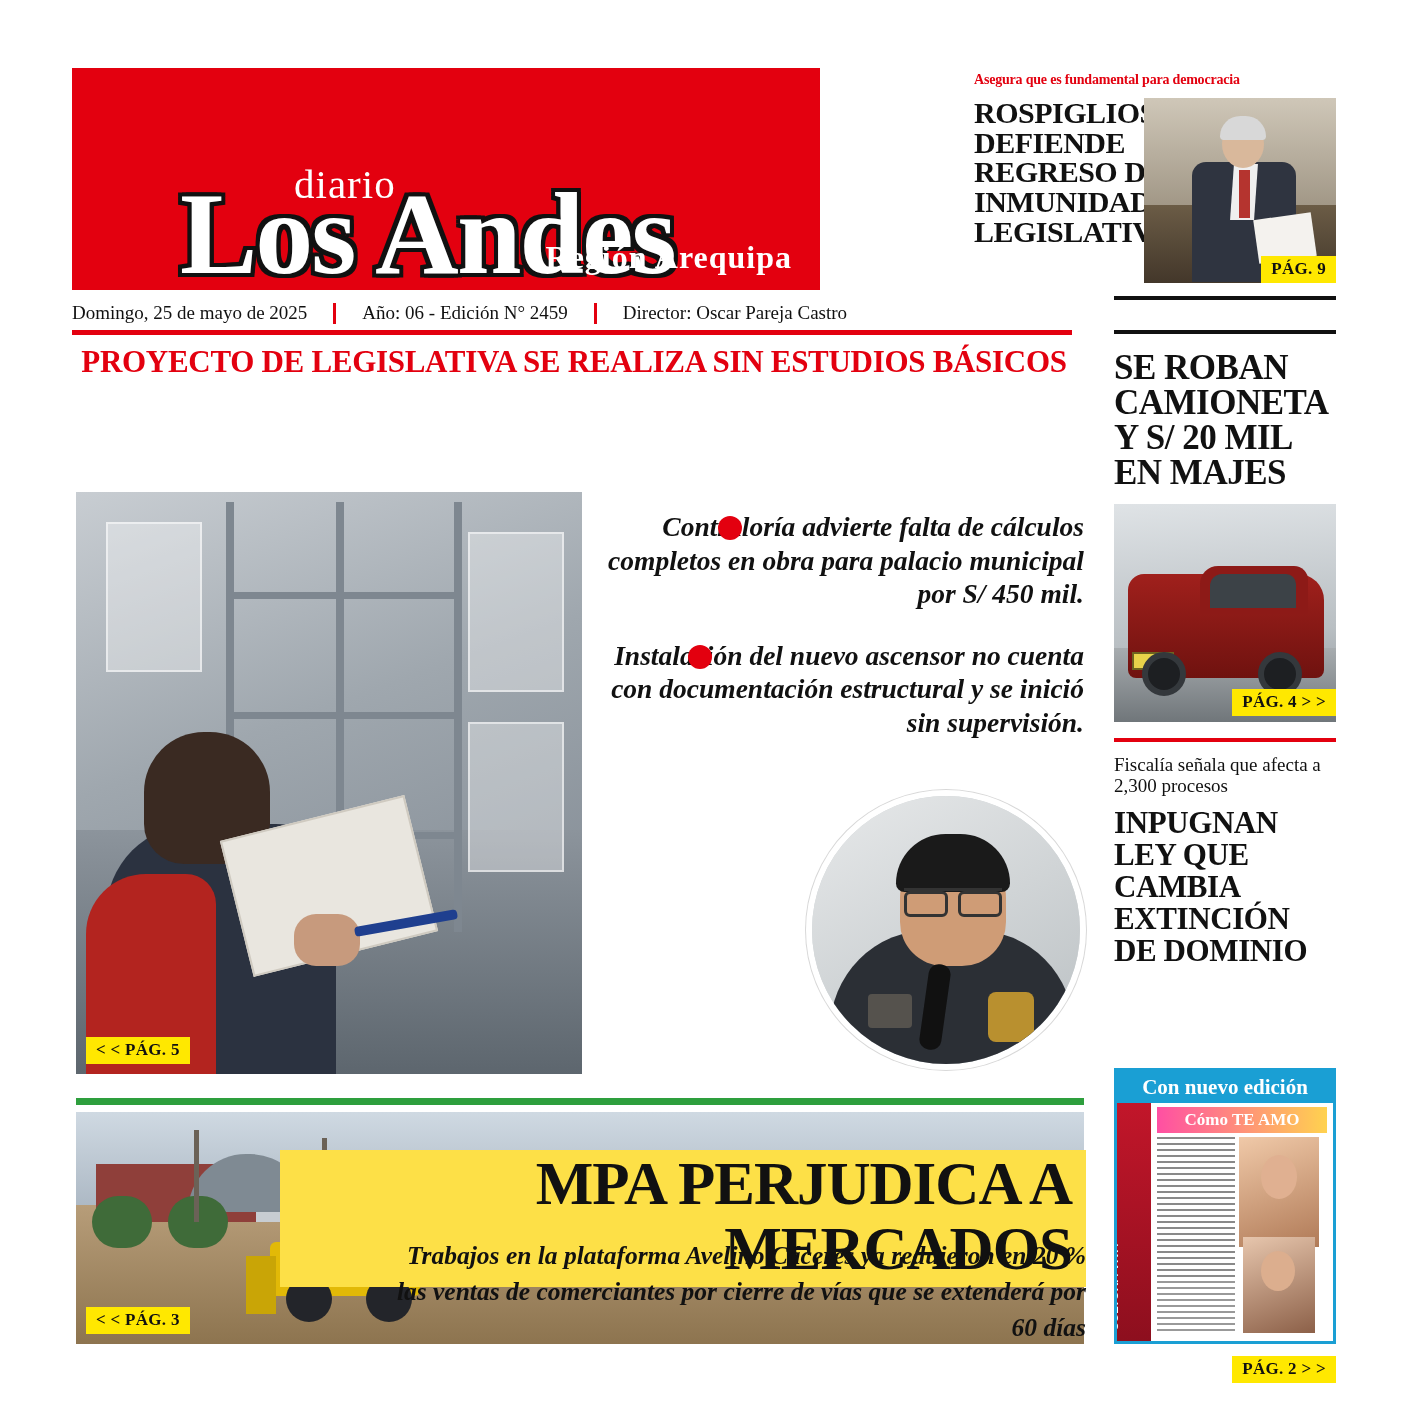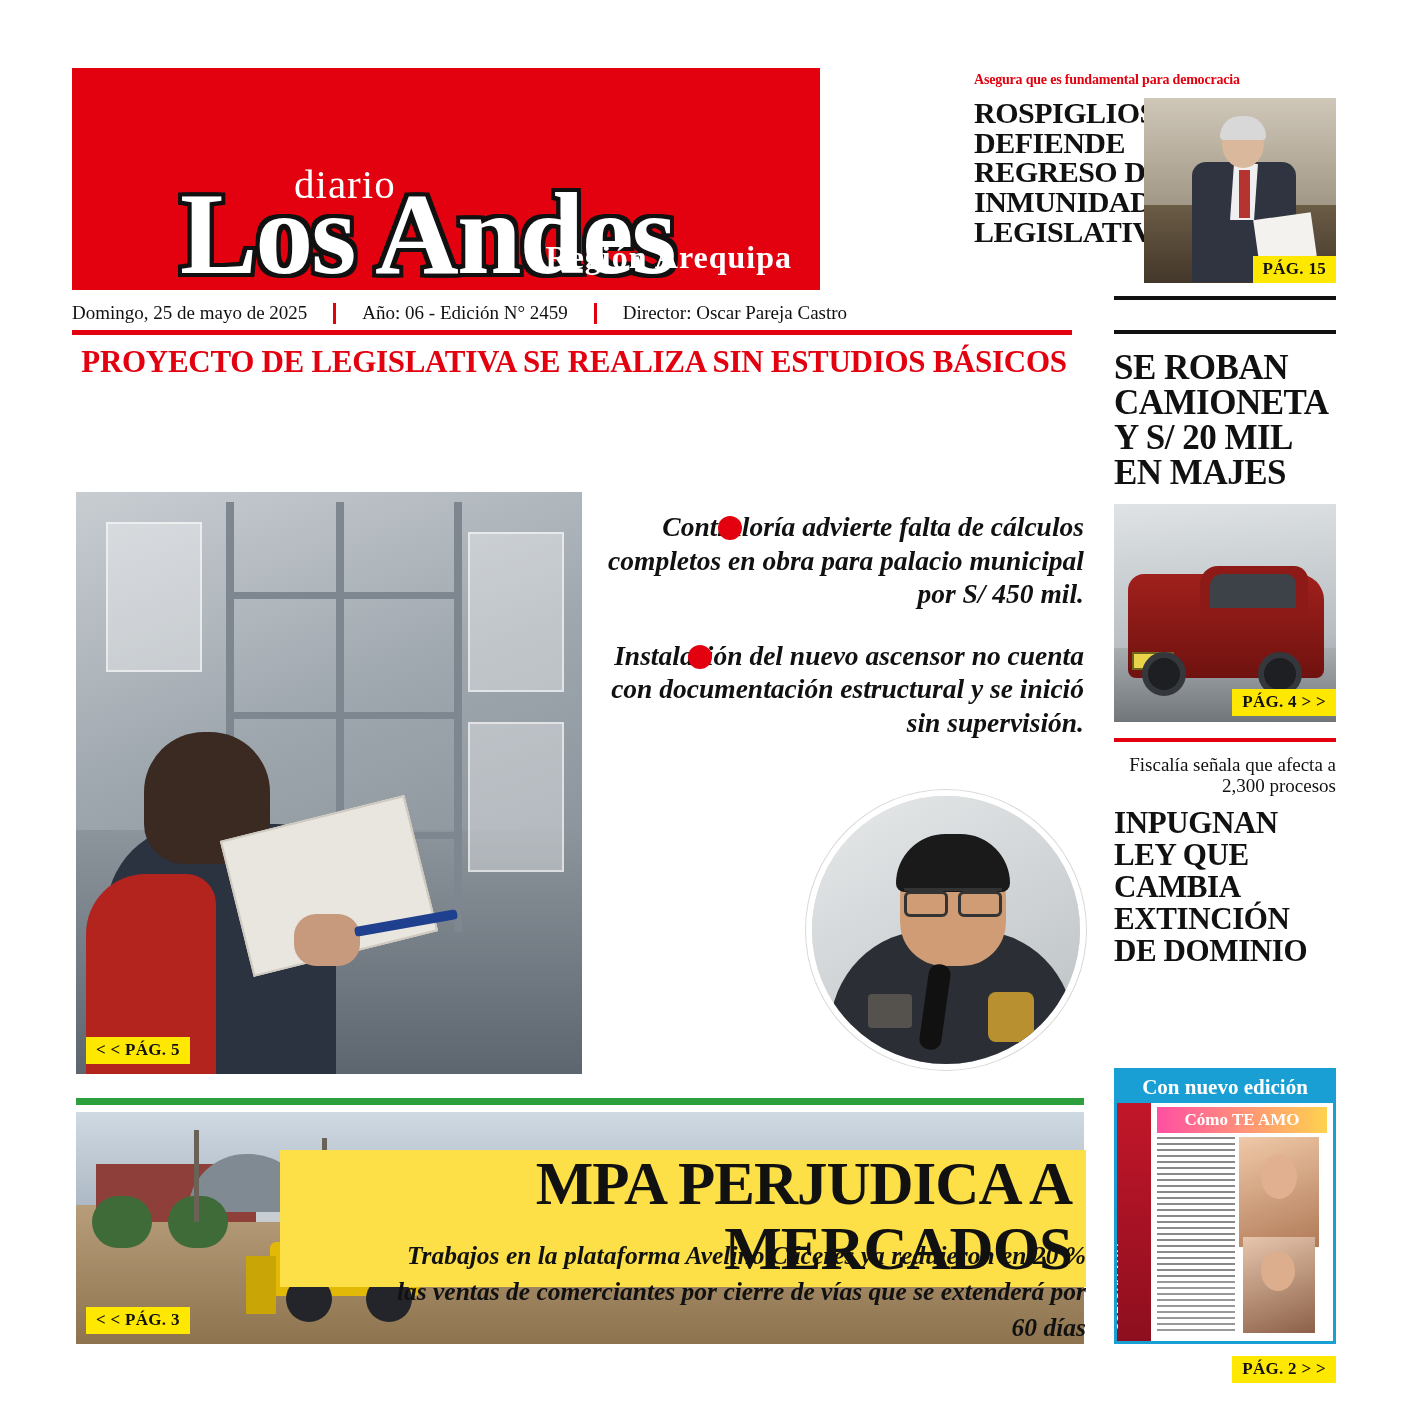--- a/index.html
+++ b/index.html
@@ -460,21 +460,20 @@
   .rail-rule {
     margin-top: 16px;
     width: 222px; height: 4px; background: #e3000f;
   }
   .rail-kicker2 {
     margin-top: 12px;
     font-family: "Liberation Serif", serif;
     font-size: 19px;
     line-height: 1.12;
     color: #111;
-    text-align: right;
   }
   .rail-head2 {
     margin-top: 10px;
     font-family: "Liberation Serif", serif;
     font-weight: bold;
     font-size: 31px;
     line-height: 1.04;
     color: #111;
     letter-spacing: -0.4px;
   }
@@ -568,21 +567,21 @@
       <div class="teaser-photo">
         <div class="tp-wall"></div>
         <div class="tp-wall2"></div>
         <div class="tp-body"></div>
         <div class="tp-shirt"></div>
         <div class="tp-tie"></div>
         <div class="tp-head"></div>
         <div class="tp-hair"></div>
         <div class="tp-paper"></div>
       </div>
-      <div class="pag-badge teaser-pag">PÁG. 15</div>
+      <div class="pag-badge teaser-pag">PÁG. 9</div>
     </div>
   </div>
 
   <div class="infobar">
     <span>Domingo, 25 de mayo de 2025</span>
     <span class="sep"></span>
     <span>Año: 06 - Edición N° 2459</span>
     <span class="sep"></span>
     <span>Director: Oscar Pareja Castro</span>
   </div>

